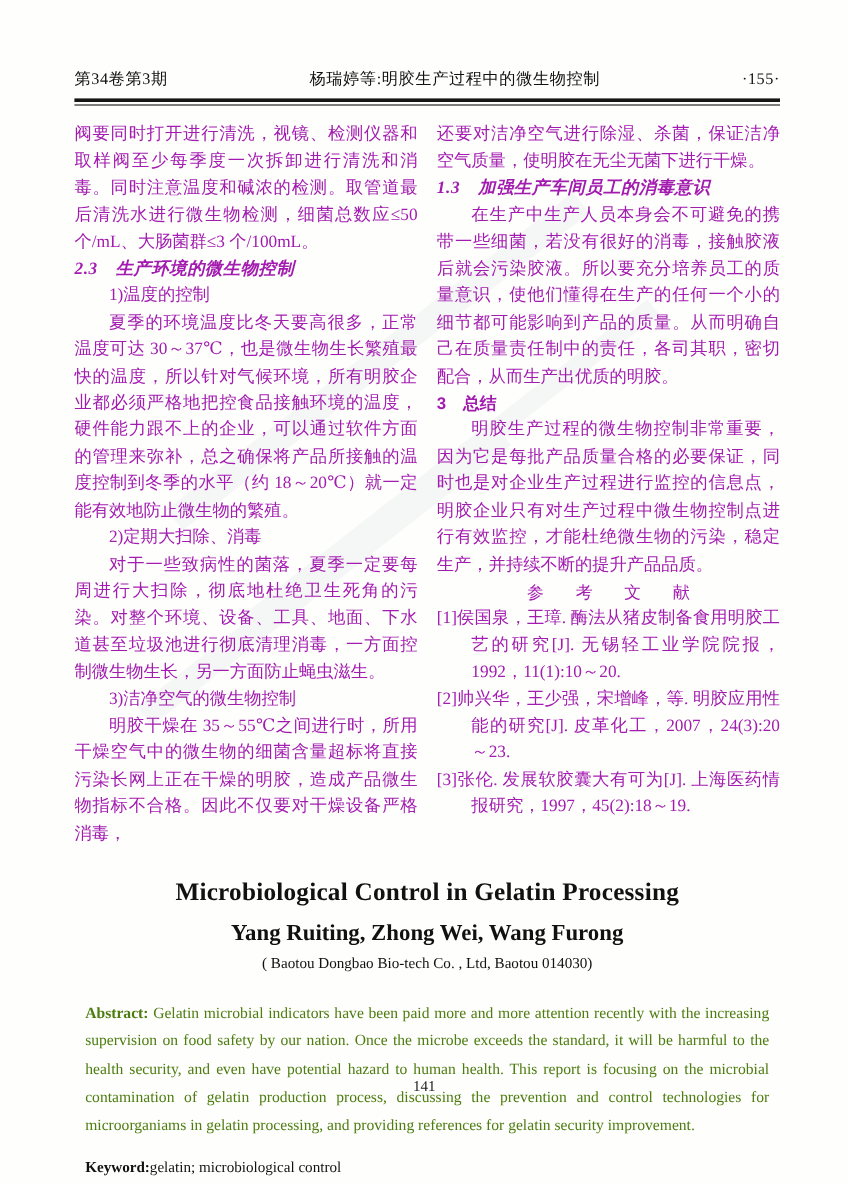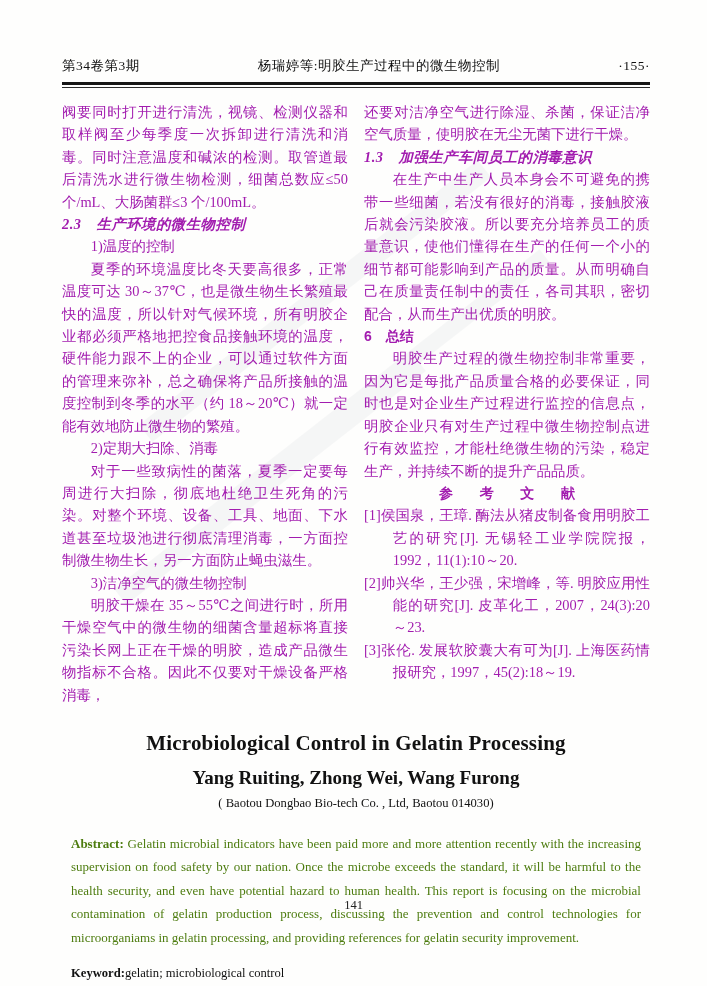--- a/index.html
+++ b/index.html
@@ -20,21 +20,21 @@
   
   .columns { display:flex; gap:16px; margin-top:13px; min-height:580px; }
   .col { width:286px; font-size:14.4px; line-height:22.4px; text-align:justify;
          color:#a21caf; }
   .blk { margin:0; }
   .blk-body { }
   .blk-body-indent { text-indent:2em; }
   .blk-sub { text-indent:2em; }
   .blk-h-num { font-style:italic; font-weight:600; letter-spacing:0.5px; }
   .blk-h-bold { font-weight:bold; font-family:"Liberation Sans","DejaVu Sans",sans-serif; font-size:14px; }
-  .blk-ref-title { text-align:center; font-weight:bold; letter-spacing:0.45em; text-indent:0.45em;
+  .blk-ref-title { text-align:center; font-weight:normal; letter-spacing:0.45em; text-indent:0.45em;
                    font-family:"Liberation Sans","DejaVu Sans",sans-serif; font-size:14px; }
   .blk-ref { padding-left:2em; text-indent:-2em; }
 
   
   .eng { margin-top:25px; text-align:center; }
   .eng-title   { font-size:21px; font-weight:bold; letter-spacing:0.2px; }
   .eng-authors { font-size:19px; font-weight:bold; margin-top:11px; }
   .eng-aff     { font-size:12.6px; margin-top:7px; }
   .abstract { margin-top:21px; padding:0 9px; text-align:justify;
               font-size:13px; line-height:23.5px; color:#4d7c0f; }
@@ -81,21 +81,21 @@
           <div class="blk blk-body-indent">夏季的环境温度比冬天要高很多，正常温度可达 30～37℃，也是微生物生长繁殖最快的温度，所以针对气候环境，所有明胶企业都必须严格地把控食品接触环境的温度，硬件能力跟不上的企业，可以通过软件方面的管理来弥补，总之确保将产品所接触的温度控制到冬季的水平（约 18～20℃）就一定能有效地防止微生物的繁殖。</div>
           <div class="blk blk-sub">2)定期大扫除、消毒</div>
           <div class="blk blk-body-indent">对于一些致病性的菌落，夏季一定要每周进行大扫除，彻底地杜绝卫生死角的污染。对整个环境、设备、工具、地面、下水道甚至垃圾池进行彻底清理消毒，一方面控制微生物生长，另一方面防止蝇虫滋生。</div>
           <div class="blk blk-sub">3)洁净空气的微生物控制</div>
           <div class="blk blk-body-indent">明胶干燥在 35～55℃之间进行时，所用干燥空气中的微生物的细菌含量超标将直接污染长网上正在干燥的明胶，造成产品微生物指标不合格。因此不仅要对干燥设备严格消毒，</div>
         </div>
       <div class="col">
           <div class="blk blk-body">还要对洁净空气进行除湿、杀菌，保证洁净空气质量，使明胶在无尘无菌下进行干燥。</div>
           <div class="blk blk-h-num">1.3　加强生产车间员工的消毒意识</div>
           <div class="blk blk-body-indent">在生产中生产人员本身会不可避免的携带一些细菌，若没有很好的消毒，接触胶液后就会污染胶液。所以要充分培养员工的质量意识，使他们懂得在生产的任何一个小的细节都可能影响到产品的质量。从而明确自己在质量责任制中的责任，各司其职，密切配合，从而生产出优质的明胶。</div>
-          <div class="blk blk-h-bold">6　总结</div>
+          <div class="blk blk-h-bold">3　总结</div>
           <div class="blk blk-body-indent">明胶生产过程的微生物控制非常重要，因为它是每批产品质量合格的必要保证，同时也是对企业生产过程进行监控的信息点，明胶企业只有对生产过程中微生物控制点进行有效监控，才能杜绝微生物的污染，稳定生产，并持续不断的提升产品品质。</div>
           <div class="blk blk-ref-title">参　考　文　献</div>
           <div class="blk blk-ref">[1]侯国泉，王璋. 酶法从猪皮制备食用明胶工艺的研究[J]. 无锡轻工业学院院报，1992，11(1):10～20.</div>
           <div class="blk blk-ref">[2]帅兴华，王少强，宋增峰，等. 明胶应用性能的研究[J]. 皮革化工，2007，24(3):20～23.</div>
           <div class="blk blk-ref">[3]张伦. 发展软胶囊大有可为[J]. 上海医药情报研究，1997，45(2):18～19.</div>
         </div>
     </div>
 
     <div class="eng">
       <div class="eng-title">Microbiological Control in Gelatin Processing</div>

